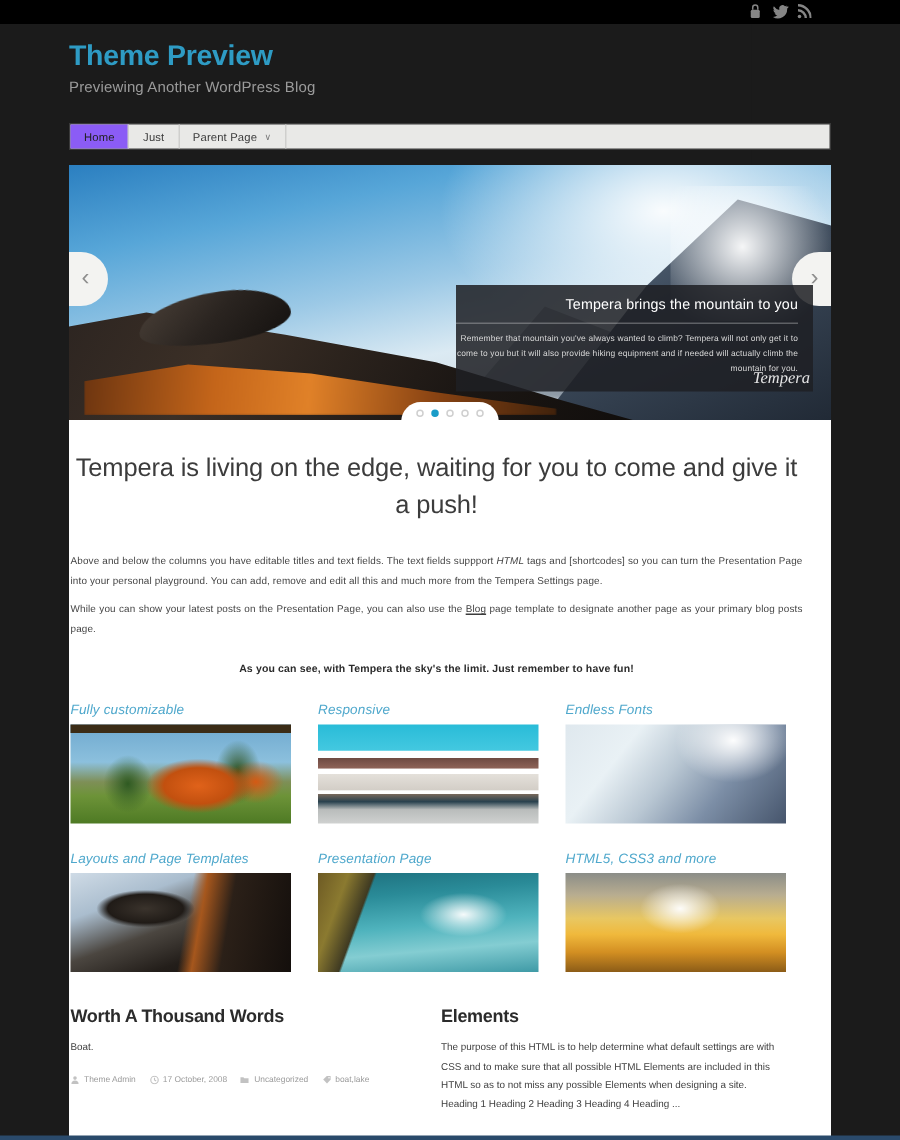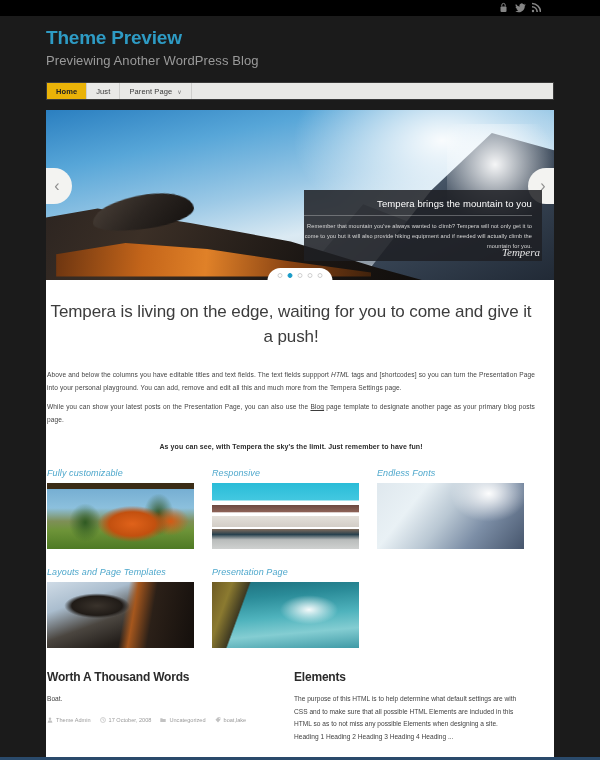--- a/index.html
+++ b/index.html
@@ -33,35 +33,35 @@
   }
 
   
   .site-header { position:absolute; top:12px; left:46px; width:508px; }
   .site-title {
     font-size:19px; font-weight:bold; color:#2e9bc4;
     letter-spacing:-.2px; line-height:1.1; margin:0;
     font-family:"Liberation Sans Narrow","Liberation Sans",sans-serif;
   }
   .site-desc {
-    font-size:13px; color:#9a9a9a; margin:4px 0 0 0; letter-spacing:.1px;
+    font-size:10px; color:#9a9a9a; margin:4px 0 0 0; letter-spacing:.1px;
   }
 
   
   .navwrap {
     position:absolute; top:66px; left:46px; width:508px; height:18px;
     background:#e9e9e7; border:1px solid #3a3a3a;
     display:flex; align-items:stretch;
   }
   .navitem {
     font-size:7.5px; color:#3a3a3a; padding:0 9px;
     display:flex; align-items:center; border-right:1px solid #cfcfcd;
     white-space:nowrap; letter-spacing:.1px;
   }
-  .navitem.active { background:#eab308; color:#222;font-weight:bold; }
+  .navitem.active { background:#8b5cf6; color:#222; }
   .caret { margin-left:5px; font-size:6px; color:#777; }
 
   
   .content {
     position:absolute; top:94px; left:46px; width:508px; height:650px;
     background:#ffffff;
   }
 
   
   .slider { position:relative; width:508px; height:170px; overflow:hidden; }
@@ -323,20 +323,24 @@
       </div>
 
       <div class="cols">
         <div class="col">
           <h4>Layouts and Page Templates</h4>
           <div class="thumb t-rock"></div>
         </div>
         <div class="col">
           <h4>Presentation Page</h4>
           <div class="thumb t-cove"></div>
+        </div>
+        <div class="col">
+          <h4>HTML5, CSS3 and more</h4>
+          <div class="thumb t-sunset"></div>
         </div>
       </div>
 
       <div class="bottom">
         <div class="bcol">
           <h2>Worth A Thousand Words</h2>
           <p>Boat.</p>
           <div class="meta">
             <span>
               <svg width="6" height="6" viewBox="0 0 8 8">

